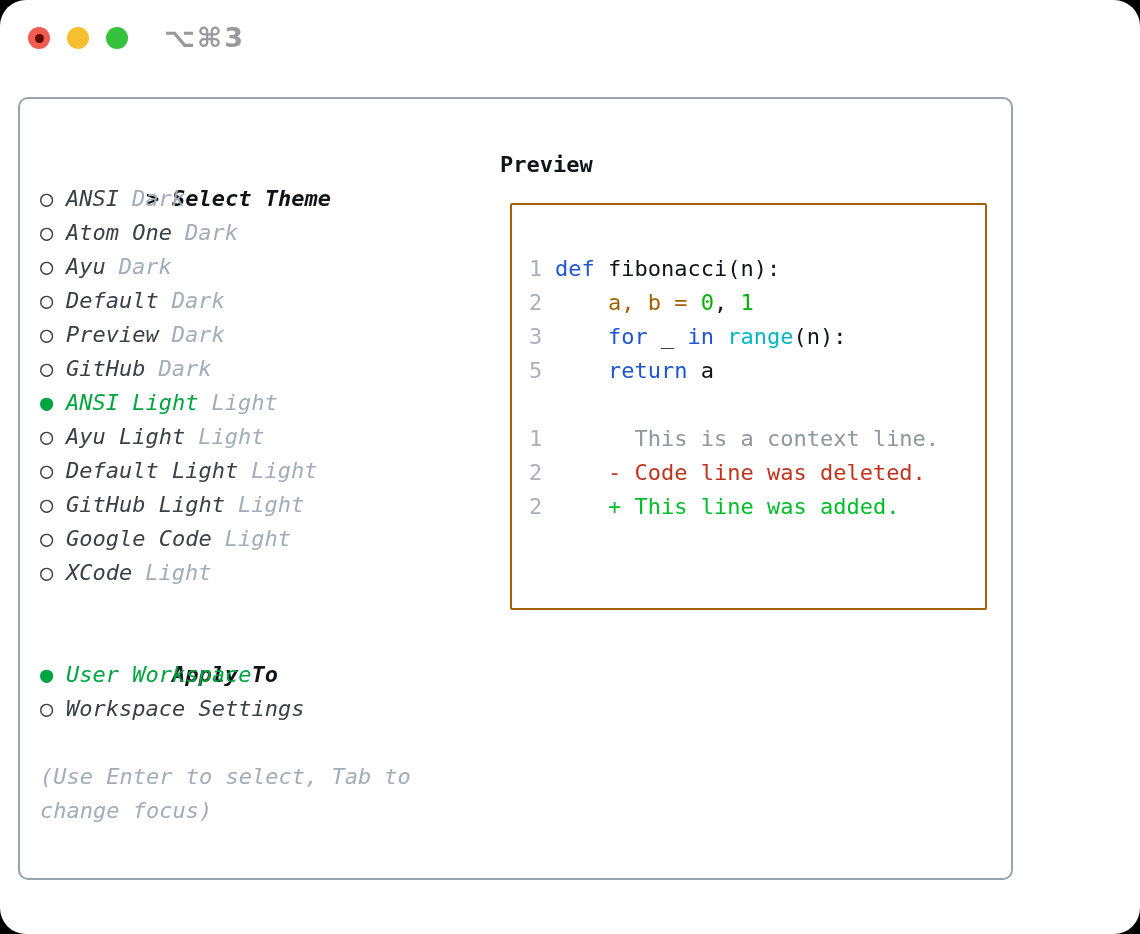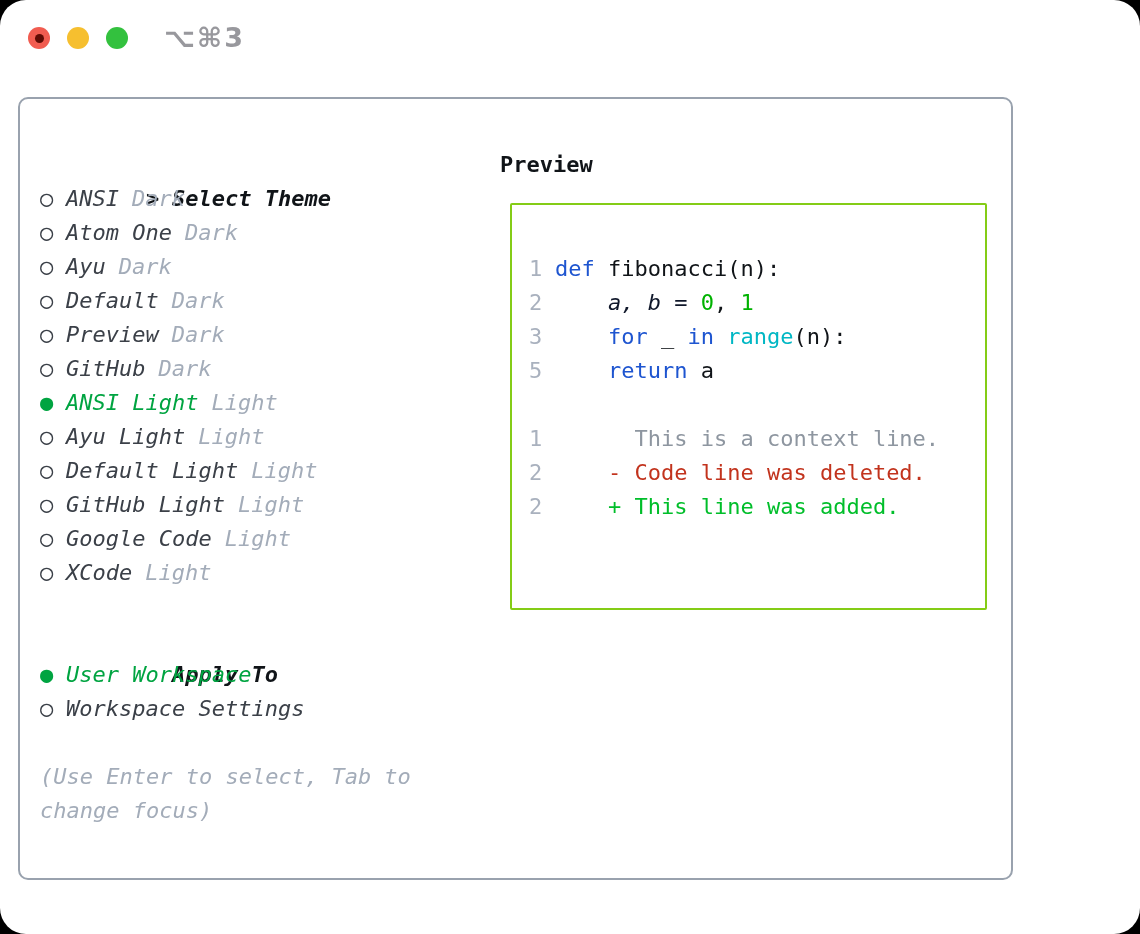--- a/index.html
+++ b/index.html
@@ -66,21 +66,21 @@
 
   
   .preview-label {
     position: absolute; left: 480px; top: 49px;
     height: 34px; line-height: 34px;
     font-size: 22px; font-weight: bold; color: #101418;
   }
   .preview-box {
     position: absolute; left: 490px; top: 104px;
     width: 477px; height: 407px;
-    border: 2px solid #84cc16; border-radius: 2px;
+    border: 2px solid #a16207; border-radius: 2px;
     box-sizing: border-box;
     padding: 47px 0 0 17px;
     overflow: hidden;
   }
   .cline {
     height: 34px; line-height: 34px;
     font-size: 22px; white-space: pre;
   }
   .cline .lnum {
     display: inline-block; width: 26px; white-space: pre;
@@ -137,21 +137,21 @@
 
       <div class="row help-line">(Use Enter to select, Tab to</div>
       <div class="row help-line">change focus)</div>
     </div>
 
     <div class="preview-label">Preview</div>
 
     <div class="preview-box">
       <div id="preview-lines">
           <div class="cline"><span class="lnum" style="color: rgb(169, 177, 190);">1</span><span style="color: rgb(30, 85, 208);">def</span><span style="color: rgb(16, 20, 24);"> fibonacci(n):</span></div>
-          <div class="cline"><span class="lnum" style="color: rgb(169, 177, 190);">2</span><span style="color: #0f172a; font-style: italic;">    a, b = </span><span style="color: rgb(0, 178, 0);">0</span><span style="color: rgb(16, 20, 24);">, </span><span style="color: rgb(0, 178, 0);">1</span></div>
+          <div class="cline"><span class="lnum" style="color: rgb(169, 177, 190);">2</span><span style="color: #a16207;">    a, b = </span><span style="color: rgb(0, 178, 0);">0</span><span style="color: rgb(16, 20, 24);">, </span><span style="color: rgb(0, 178, 0);">1</span></div>
           <div class="cline"><span class="lnum" style="color: rgb(169, 177, 190);">3</span><span style="color: rgb(16, 20, 24);">    </span><span style="color: rgb(30, 85, 208);">for</span><span style="color: rgb(16, 20, 24);"> _ </span><span style="color: rgb(30, 85, 208);">in</span><span style="color: rgb(16, 20, 24);"> </span><span style="color: rgb(0, 183, 196);">range</span><span style="color: rgb(16, 20, 24);">(n):</span></div>
           <div class="cline"><span class="lnum" style="color: rgb(169, 177, 190);">5</span><span style="color: rgb(16, 20, 24);">    </span><span style="color: rgb(30, 85, 208);">return</span><span style="color: rgb(16, 20, 24);"> a</span></div>
           <div class="cline"><span class="lnum" style="color: rgb(169, 177, 190);"></span></div>
           <div class="cline"><span class="lnum" style="color: rgb(169, 177, 190);">1</span><span style="color: rgb(142, 150, 160);">      This is a context line.</span></div>
           <div class="cline"><span class="lnum" style="color: rgb(169, 177, 190);">2</span><span style="color: rgb(194, 51, 29);">    - Code line was deleted.</span></div>
           <div class="cline"><span class="lnum" style="color: rgb(169, 177, 190);">2</span><span style="color: rgb(0, 190, 42);">    + This line was added.</span></div>
         </div>
     </div>
 
   </div>

